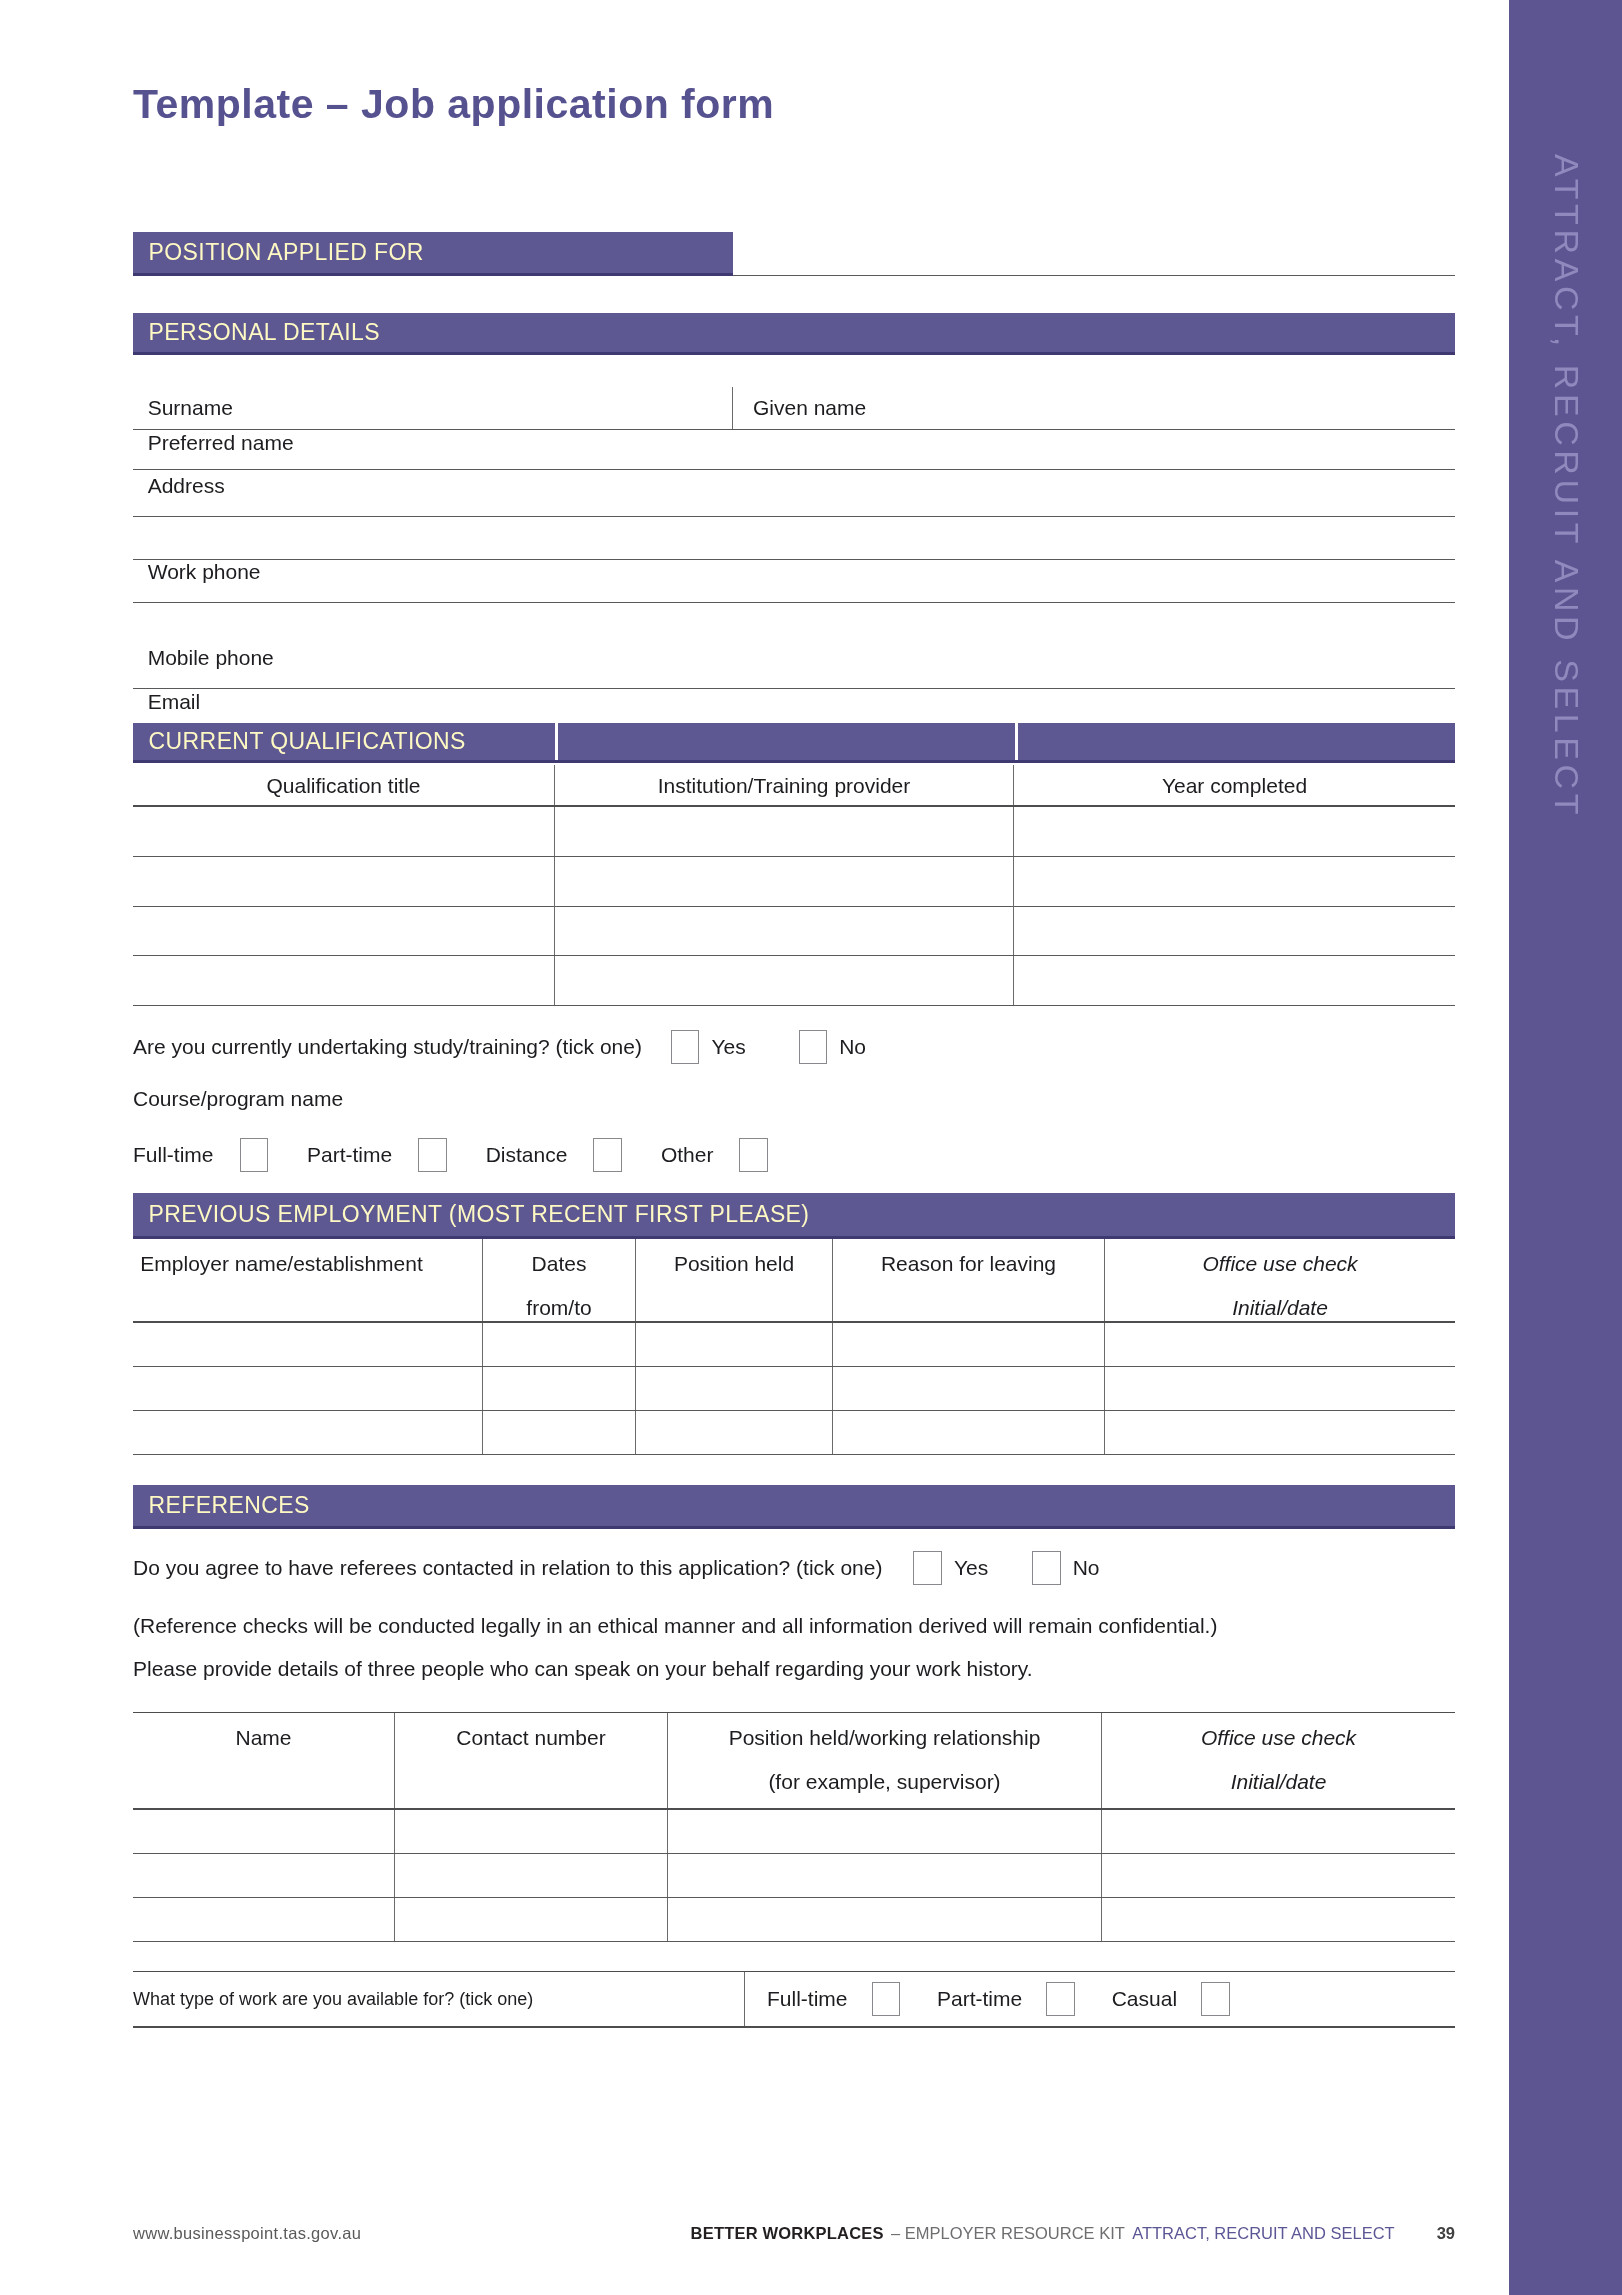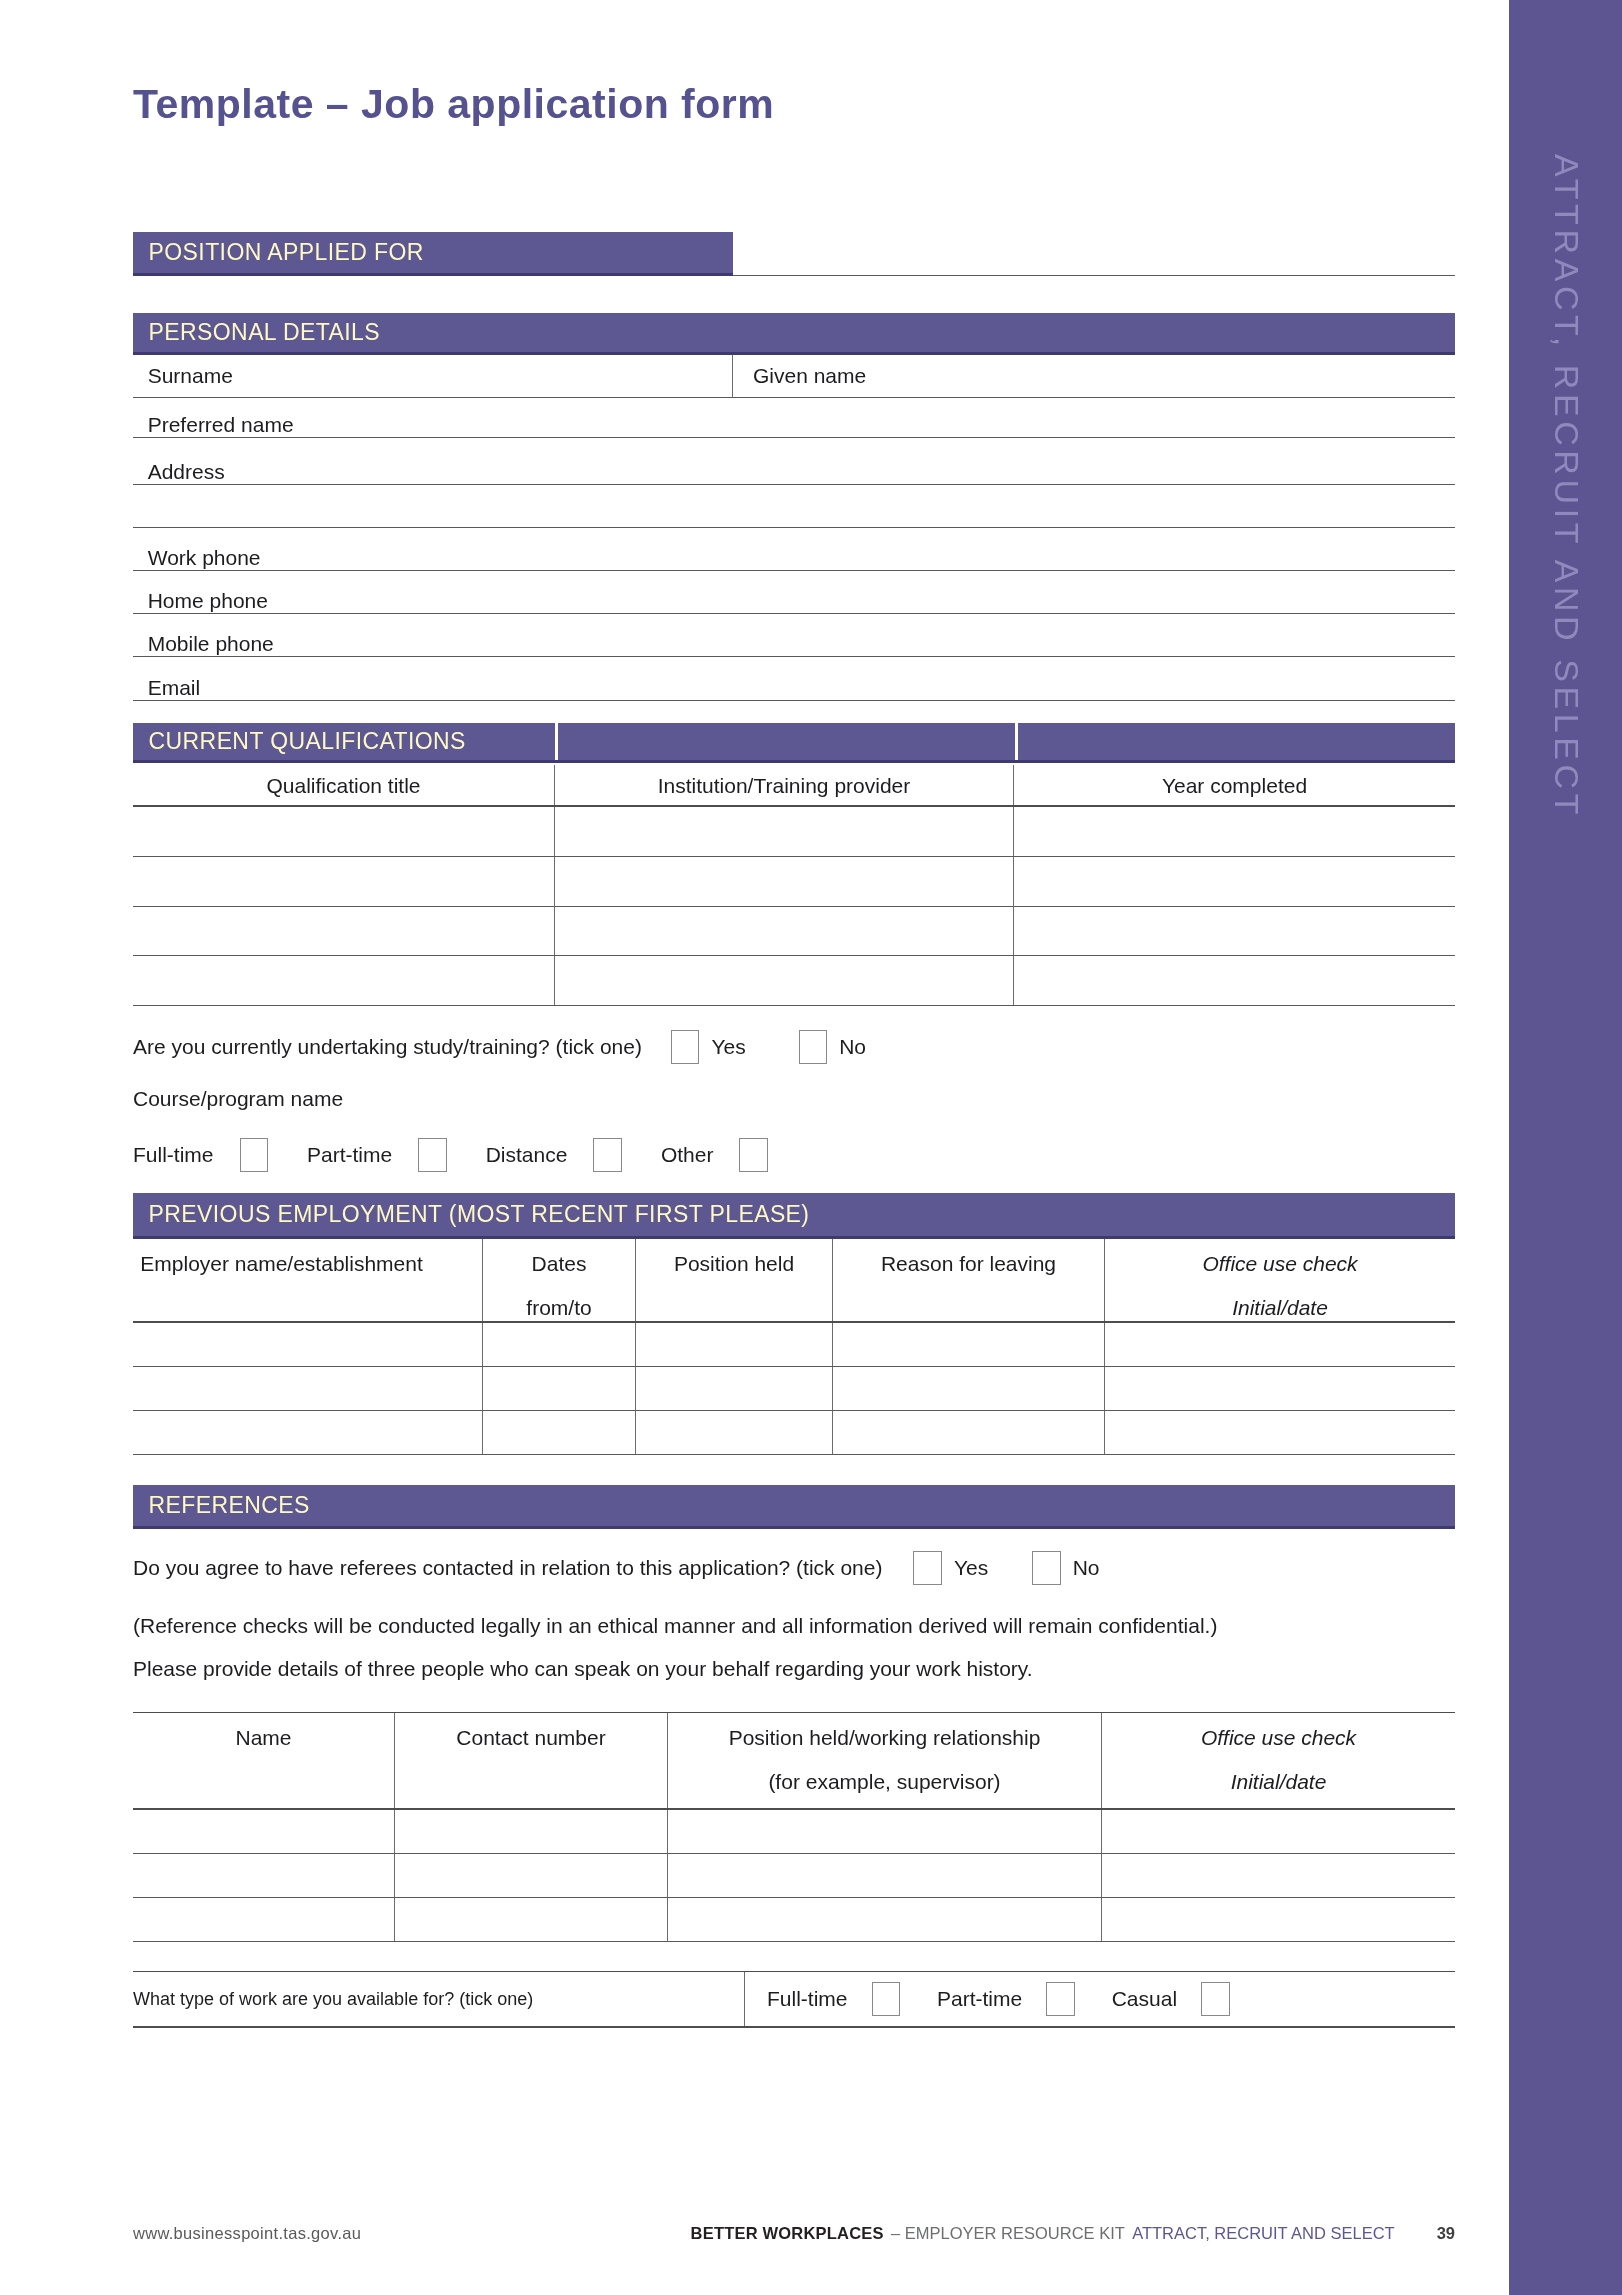--- a/index.html
+++ b/index.html
@@ -12,21 +12,21 @@
 
   
   .title{top:81px;font-size:41px;font-weight:600;color:#56518f;letter-spacing:0.5px;}
 
   
   .bar{background:#5d5792;border-bottom:3.7px solid #3e3970;color:#fef9c3;
        display:flex;align-items:center;padding-left:15.6px;box-sizing:border-box;
        font-size:23px;letter-spacing:0.4px;}
 
   
-  .frow{border-bottom:1.8px solid #58595b;box-sizing:border-box;display:flex;align-items:flex-end;}
+  .frow{border-bottom:1.8px solid #58595b;box-sizing:border-box;display:flex;align-items:flex-start;margin-top:32px;}
   .frow .lbl{font-size:21px;padding-left:14.7px;}
   .fill{flex:1 1 auto;height:100%;}
 
   .vsplit{border-right:1.8px solid #6a6b6d;box-sizing:border-box;height:100%;display:flex;align-items:center;}
 
   
   .thead-row{box-sizing:border-box;border-bottom:2.8px solid #4d4d4f;display:flex;}
   .tcell{box-sizing:border-box;border-right:1.8px solid #6a6b6d;text-align:center;font-size:21px;}
   .tcell:last-child{border-right:none;}
   .trow{box-sizing:border-box;border-bottom:1.8px solid #58595b;display:flex;}
@@ -96,24 +96,20 @@
 
   <div class="abs content-x frow" style="top:485px;height:43px;">
     <div class="fill"></div>
   </div>
 
   <div class="abs content-x frow" style="top:528px;height:43px;">
     <span class="lbl">Work phone</span>
     <div class="fill"></div>
   </div>
 
-  <div class="abs content-x frow" style="top:571px;height:43px;">
-    <span class="lbl">Home phone</span>
-    <div class="fill"></div>
-  </div>
 
   <div class="abs content-x frow" style="top:614px;height:43px;">
     <span class="lbl">Mobile phone</span>
     <div class="fill"></div>
   </div>
 
   <div class="abs content-x frow" style="top:658px;height:43px;">
     <span class="lbl">Email</span>
     <div class="fill"></div>
   </div>

